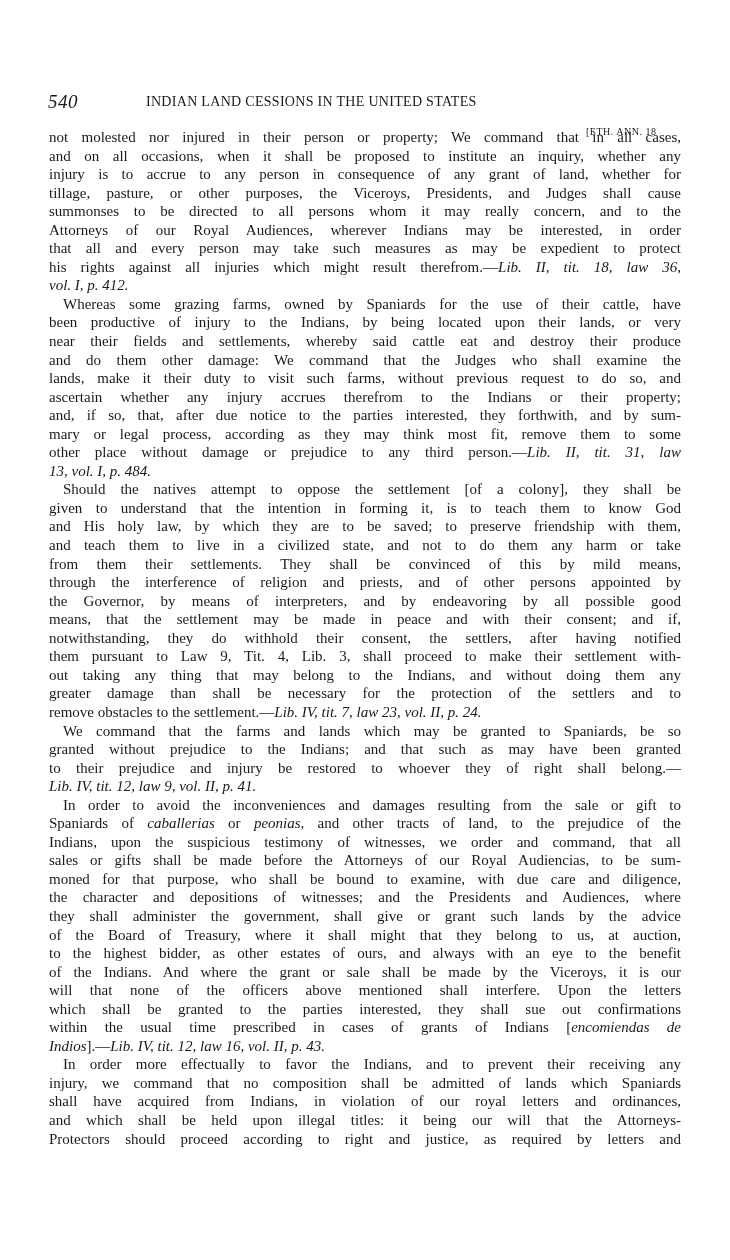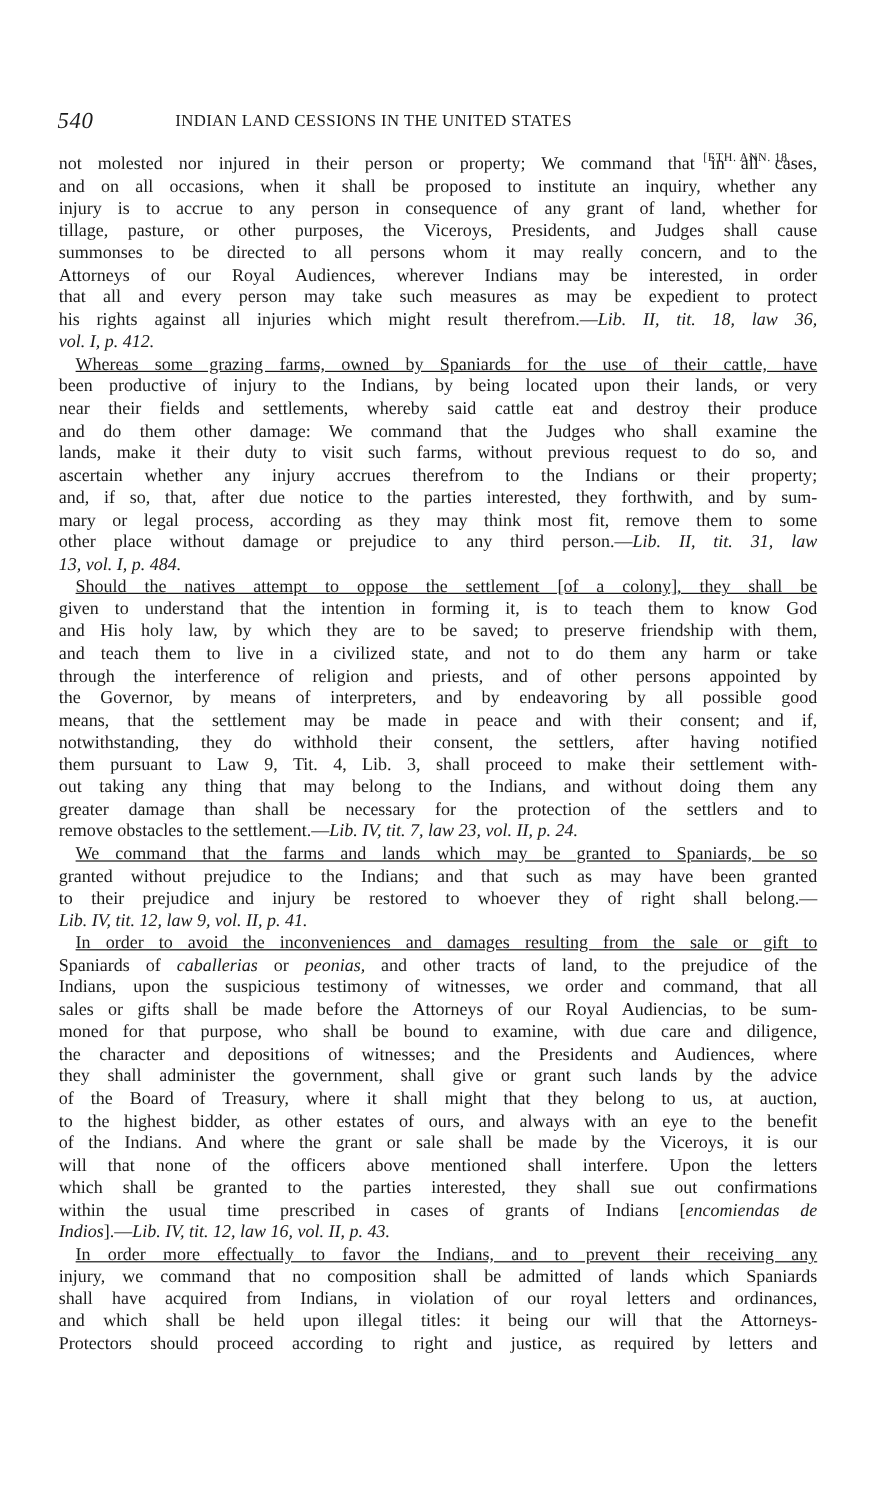--- a/index.html
+++ b/index.html
@@ -29,21 +29,21 @@
       position: absolute; left: 49px; top: 128px; width: 632px;
     }
     .line {
       height: 18.55px; line-height: 18.55px;
       font-size: 15px;
       white-space: nowrap;
       text-align: justify; text-align-last: justify;
       overflow: visible;
     }
     .line.last { text-align-last: left; }
-    .line.indent { padding-left: 14px; text-decoration: underline; }
+    .line.indent { padding-left: 14px; }
     .line i { }
   </style>
 </head>
 <body>
 
 <div class="header">
   <span class="page-num">540</span>
   <span class="running-title">INDIAN LAND CESSIONS IN THE UNITED STATES</span>
   <span class="series">[ETH. ANN. 18</span>
 </div>
@@ -70,20 +70,21 @@
       <div class="line"><span>and, if so, that, after due notice to the parties interested, they forthwith, and by sum-</span></div>
       <div class="line"><span>mary or legal process, according as they may think most fit, remove them to some</span></div>
       <div class="line"><span>other place without damage or prejudice to any third person.—</span><i>Lib. II, tit. 31, law</i></div>
       <div class="line last"><i>13, vol. I, p. 484.</i></div>
     </div>
     <div>
       <div class="line indent"><span>Should the natives attempt to oppose the settlement [of a colony], they shall be</span></div>
       <div class="line"><span>given to understand that the intention in forming it, is to teach them to know God</span></div>
       <div class="line"><span>and His holy law, by which they are to be saved; to preserve friendship with them,</span></div>
       <div class="line"><span>and teach them to live in a civilized state, and not to do them any harm or take</span></div>
+      <div class="line"><span>from them their settlements. They shall be convinced of this by mild means,</span></div>
       <div class="line"><span>through the interference of religion and priests, and of other persons appointed by</span></div>
       <div class="line"><span>the Governor, by means of interpreters, and by endeavoring by all possible good</span></div>
       <div class="line"><span>means, that the settlement may be made in peace and with their consent; and if,</span></div>
       <div class="line"><span>notwithstanding, they do withhold their consent, the settlers, after having notified</span></div>
       <div class="line"><span>them pursuant to Law 9, Tit. 4, Lib. 3, shall proceed to make their settlement with-</span></div>
       <div class="line"><span>out taking any thing that may belong to the Indians, and without doing them any</span></div>
       <div class="line"><span>greater damage than shall be necessary for the protection of the settlers and to</span></div>
       <div class="line last"><span>remove obstacles to the settlement.—</span><i>Lib. IV, tit. 7, law 23, vol. II, p. 24.</i></div>
     </div>
     <div>

